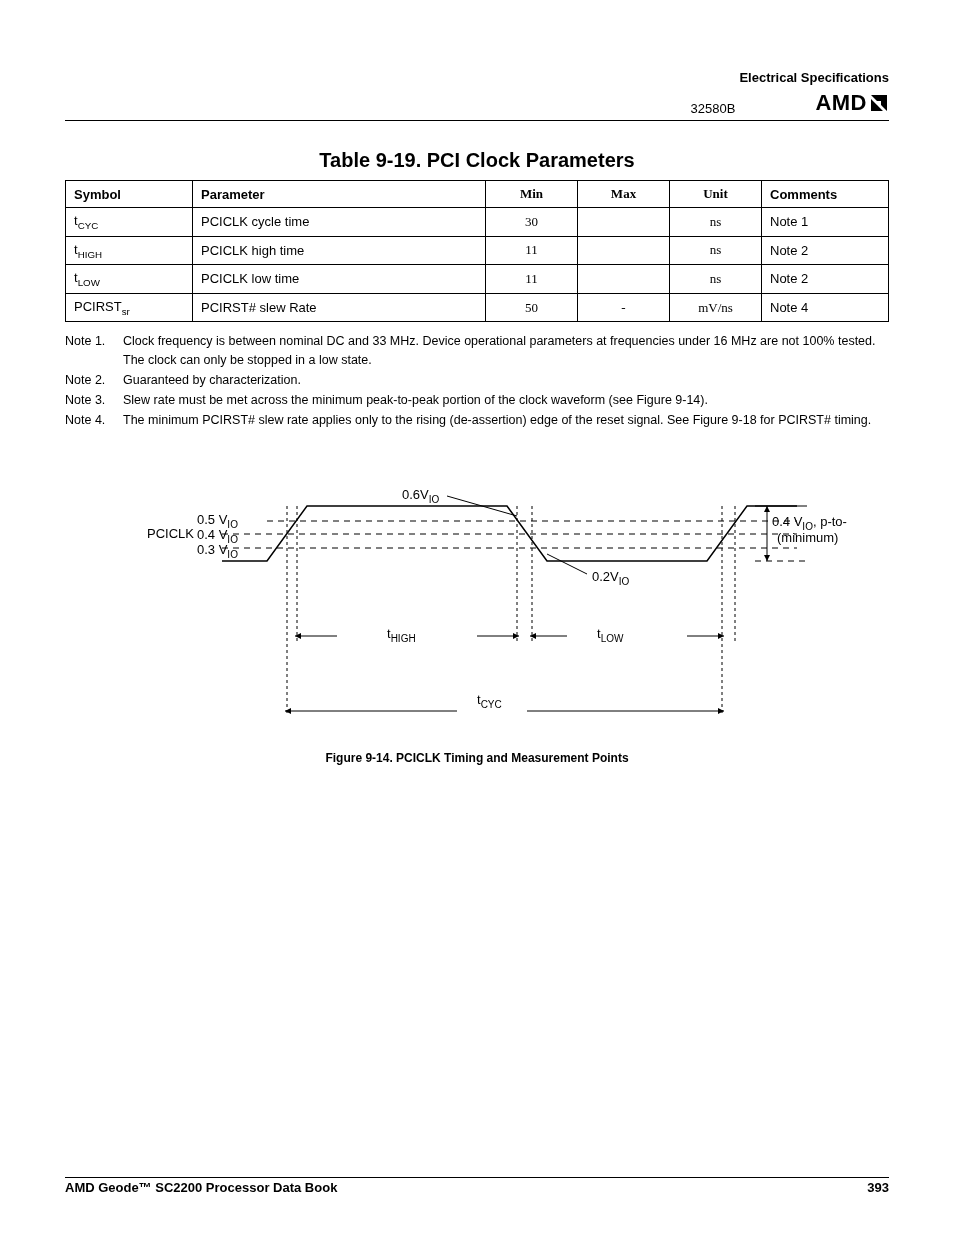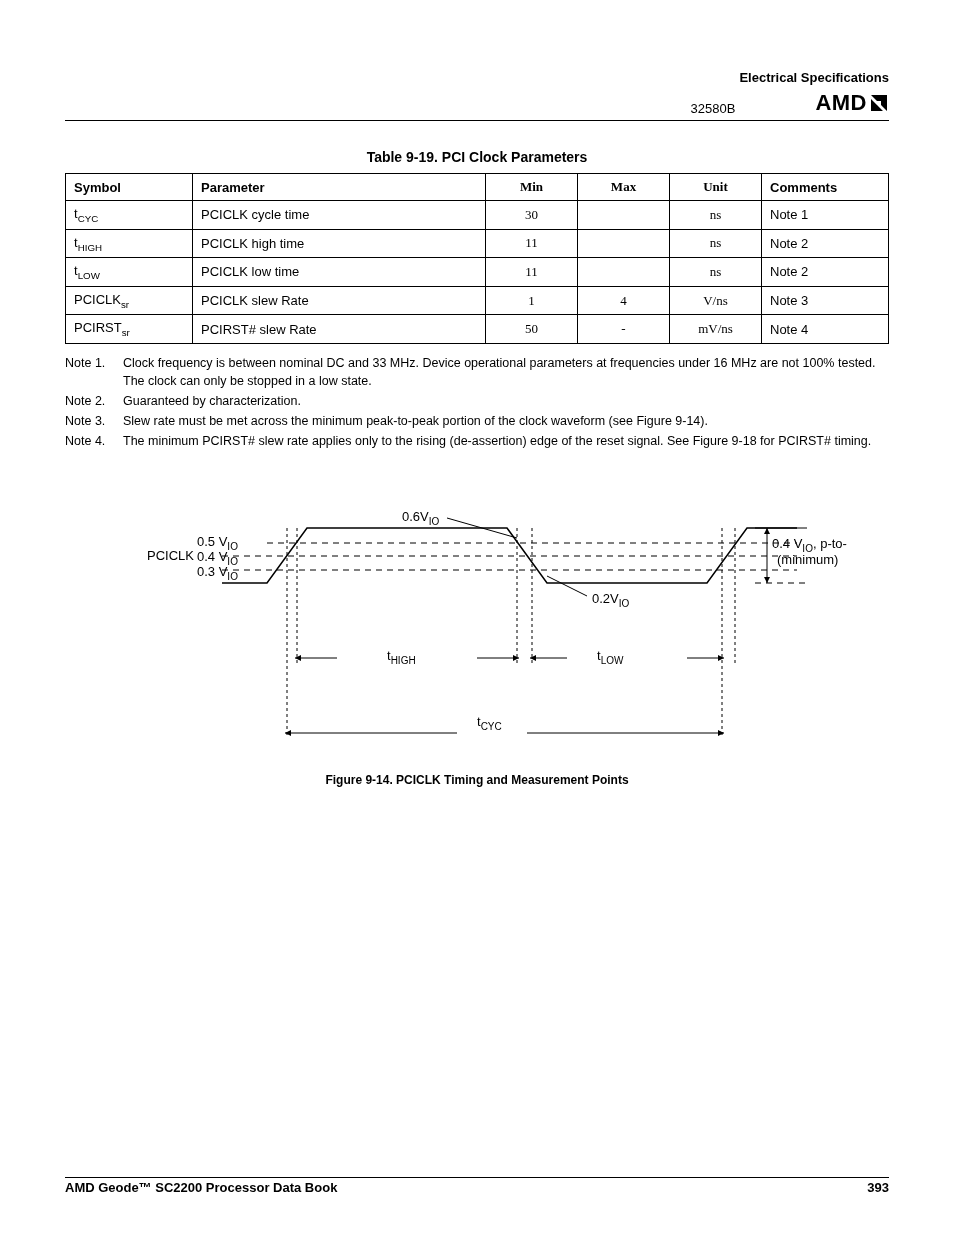--- a/index.html
+++ b/index.html
@@ -48,21 +48,21 @@
     letter-spacing: 0.5px;
     display: flex;
     align-items: center;
   }
   .amd-logo svg {
     margin-left: 2px;
   }
   .table-caption {
     text-align: center;
     font-weight: bold;
-    font-size: 14px;
+    font-size: 20px;
     margin-bottom: 8px;
   }
   table.data {
     border-collapse: collapse;
     width: 100%;
     margin-bottom: 10px;
   }
   table.data th, table.data td {
     border: 1px solid #000;
     padding: 5px 8px;
@@ -168,28 +168,20 @@
         </tr>
         <tr>
           <td>t<span class="sub">LOW</span></td>
           <td>PCICLK low time</td>
           <td class="center">11</td>
           <td class="center"></td>
           <td class="center">ns</td>
           <td>Note 2</td>
         </tr>
         <tr>
-          <td>PCICLK<span class="sub">sr</span></td>
-          <td>PCICLK slew Rate</td>
-          <td class="center">1</td>
-          <td class="center">4</td>
-          <td class="center">V/ns</td>
-          <td>Note 3</td>
-        </tr>
-        <tr>
           <td>PCIRST<span class="sub">sr</span></td>
           <td>PCIRST# slew Rate</td>
           <td class="center">50</td>
           <td class="center">-</td>
           <td class="center">mV/ns</td>
           <td>Note 4</td>
         </tr>
       </tbody>
   </table>
 

